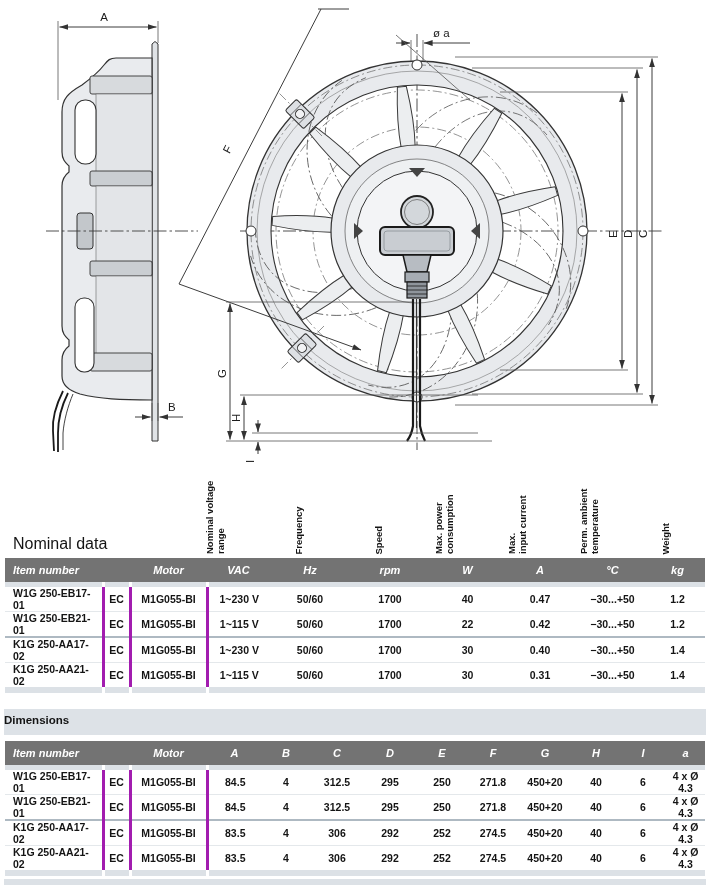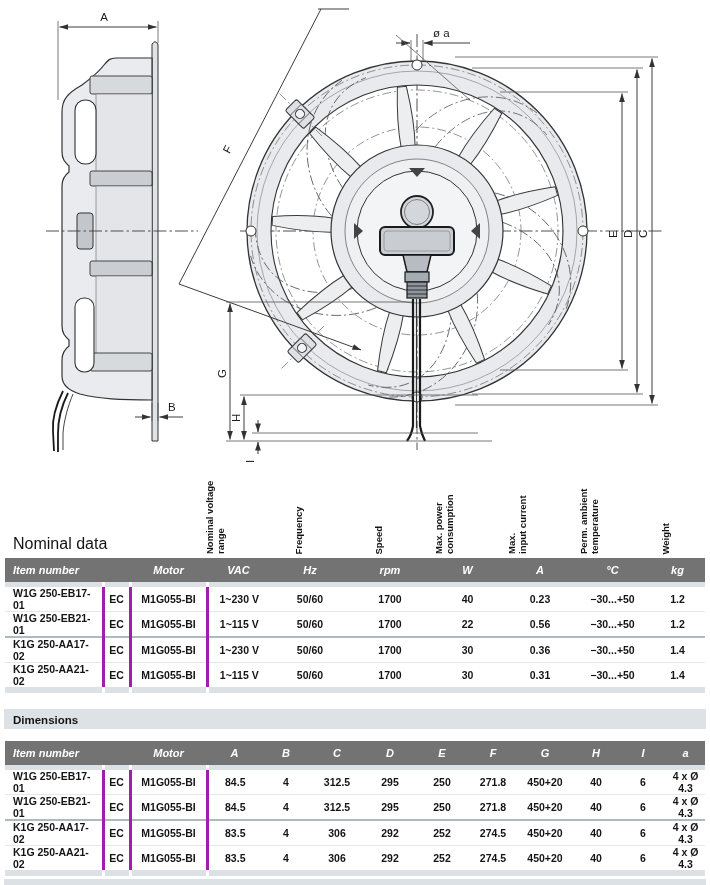--- a/index.html
+++ b/index.html
@@ -24,22 +24,22 @@
   table.data-table th:first-child{text-align:left;padding-left:8px;}
   table.data-table td{font-size:10.5px;font-weight:bold;text-align:center;padding:0 2px;height:16px;}
   table.data-table td:first-child{text-align:left;padding-left:8px;}
   tbody.bandbody td{height:5px;background:#dce1e6;padding:0;}
   tbody.bandbody.bb-bottom td{height:6px;}
   tbody.rows td:nth-child(-n+3){border-right:3px solid #a21caf;}
   tbody.bandbody td:nth-child(-n+3){border-right:3px solid #fff;}
   tbody.rows tr td{border-bottom:1px solid #e4e8eb;}
   tbody.rows tr:nth-child(2) td{border-bottom:2px solid #aeb9c2;}
   tbody.rows tr:last-child td{border-bottom:none;margin-left:17px;}
-  .dims-band{height:20px;line-height:22px;background:#dde2e7;margin:16px 4px 12px 4px;
-       font-size:11.5px;font-weight:bold;padding-left:9px;}
+  .dims-band{height:26px;line-height:22px;background:#dde2e7;margin:16px 4px 6px 4px;
+       font-size:11.5px;font-weight:bold;}
   
   .note-alldims{font-size:10px;margin:6px 0 0 13px;}
   .bottom-band{position:absolute;left:4px;right:4px;bottom:0;height:6px;background:#dce1e6;}
 </style>
 </head>
 <body>
 
 <div class="page">
 
   <svg class="drawing" width="710" height="480" viewBox="0 0 710 480">
@@ -280,45 +280,45 @@
       </tbody>
       <tbody class="rows">
           <tr>
             <td>W1G 250-EB17-01</td>
             <td>EC</td>
             <td>M1G055-BI</td>
             <td>1~230 V</td>
             <td>50/60</td>
             <td>1700</td>
             <td>40</td>
-            <td>0.23</td>
+            <td>0.47</td>
             <td>−30...+50</td>
             <td>1.2</td>
           </tr>
           <tr>
             <td>W1G 250-EB21-01</td>
             <td>EC</td>
             <td>M1G055-BI</td>
             <td>1~115 V</td>
             <td>50/60</td>
             <td>1700</td>
             <td>22</td>
-            <td>0.56</td>
+            <td>0.42</td>
             <td>−30...+50</td>
             <td>1.2</td>
           </tr>
           <tr>
             <td>K1G 250-AA17-02</td>
             <td>EC</td>
             <td>M1G055-BI</td>
             <td>1~230 V</td>
             <td>50/60</td>
             <td>1700</td>
             <td>30</td>
-            <td>0.36</td>
+            <td>0.40</td>
             <td>−30...+50</td>
             <td>1.4</td>
           </tr>
           <tr>
             <td>K1G 250-AA21-02</td>
             <td>EC</td>
             <td>M1G055-BI</td>
             <td>1~115 V</td>
             <td>50/60</td>
             <td>1700</td>

